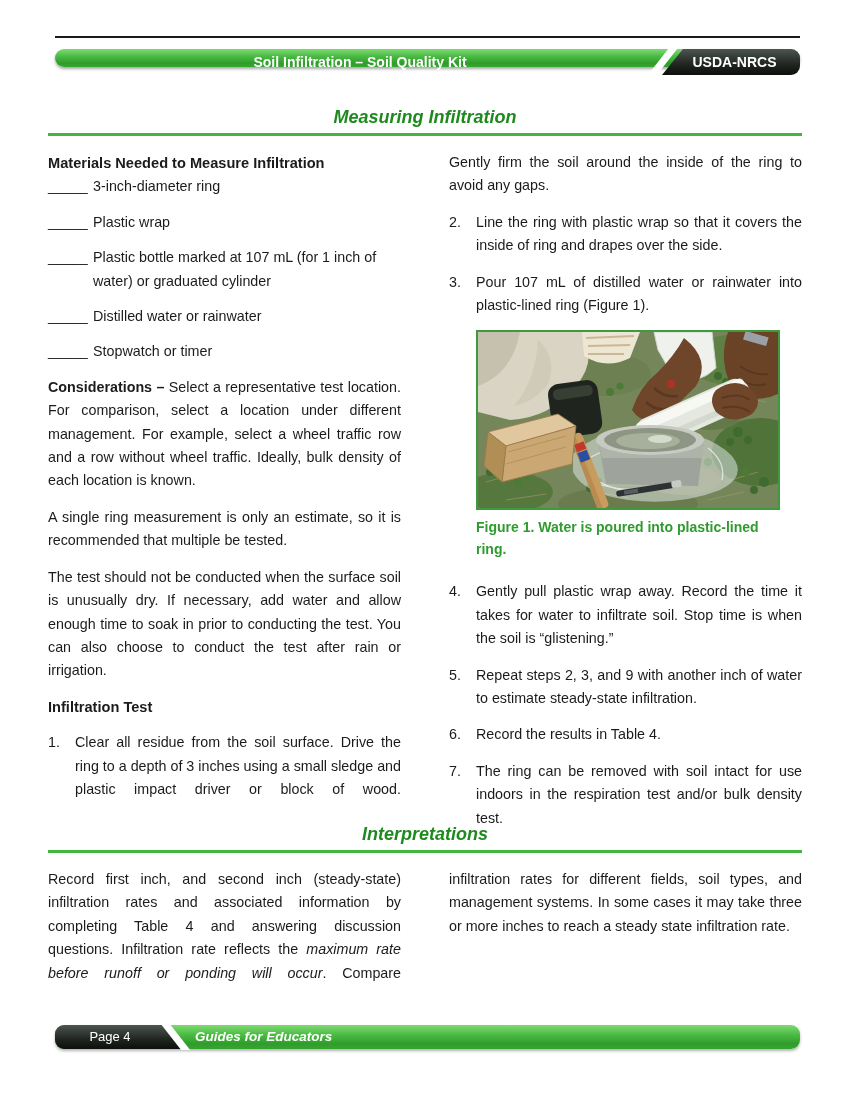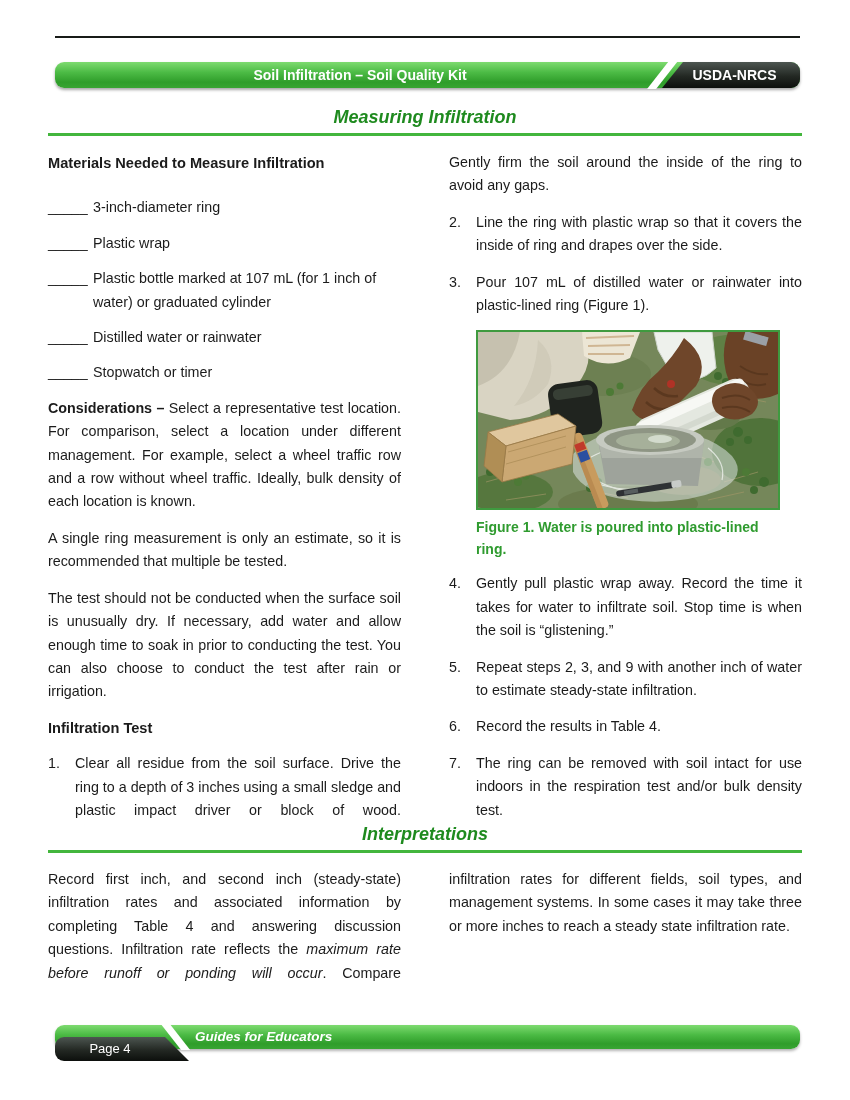--- a/index.html
+++ b/index.html
@@ -6,21 +6,21 @@
   #page {
     position:relative; width:850px; height:1100px; background:#ffffff;
     font-family:"Liberation Sans", sans-serif; color:#1b1b1b; overflow:hidden;
   }
 
   
   .top-line { position:absolute; left:55px; top:36px; width:745px; height:2px; background:#181b18; }
 
   
   .banner {
-    position:absolute; left:55px; top:62px; width:745px; height:26px;
+    position:absolute; left:55px; top:49px; width:745px; height:18px;
     border-radius:9px;
     background:linear-gradient(180deg,#7edb70 0%, #4cbb45 40%, #2f9d2a 78%, #38a532 100%);
     box-shadow:0 2px 3px rgba(0,0,0,0.35);
   }
   .banner-title {
     position:absolute; left:0; top:0; width:610px; height:26px; line-height:26px;
     text-align:center; color:#ffffff; font-weight:bold; font-size:14px;
   }
   .banner-tab {
     position:absolute; right:0; top:0; width:145px; height:26px;
@@ -46,57 +46,57 @@
   #rule-measuring { top:133px; }
   #rule-interpretations { top:850px; }
 
   
   .col { position:absolute; width:353px; font-size:14.3px; line-height:23.4px; }
   #col-left  { left:48px;  top:152px; }
   #col-right { left:449px; top:151px; }
   #interp-left  { left:48px;  top:868px; }
   #interp-right { left:449px; top:868px; }
 
-  .col h2 { margin:0 0 21px 0; font-size:14.6px; font-weight:bold; line-height:23.4px; }
+  .col h2 { margin:0 0 0 0; font-size:14.6px; font-weight:bold; line-height:23.4px; }
   .col p { margin:0 0 13px 0; }
   .just { text-align:justify; }
   .just-last { text-align:justify; text-align-last:justify; }
 
   ul.materials { list-style:none; margin:0 0 1px 0; padding:0; }
   ul.materials li { display:flex; margin-bottom:12px; }
   ul.materials .blank { flex:0 0 45px; }
   ul.materials .mat-text { flex:1; }
 
   .step { display:flex; margin-bottom:13px; }
   .step .num { flex:0 0 27px; }
   .step .step-text { flex:1; text-align:justify; }
   .cont { margin-left:27px; }
   h3.subhead { margin:4px 0 12px 0; font-size:14.6px; font-weight:bold; line-height:23.4px; }
 
   
-  figure { margin:1px 0 12px 27px; width:300px; }
+  figure { margin:1px 0 20px 27px; width:300px; }
   .photo {
     width:300px; height:176px; border:2px solid #3f9a3f; box-sizing:content-box;
     overflow:hidden; background:#75875a;
   }
   .photo svg { display:block; width:100%; height:100%; }
   figcaption {
     margin-top:6px; color:#2f9b2f; font-weight:bold; font-size:14px; line-height:22px;
     text-align:left;
   }
 
   
   .footer-bar {
     position:absolute; left:55px; top:1025px; width:745px; height:24px;
     border-radius:9px;
     background:linear-gradient(180deg,#7edb70 0%, #4cbb45 40%, #2f9d2a 78%, #38a532 100%);
     box-shadow:0 2px 3px rgba(0,0,0,0.3);
   }
   .footer-tab {
-    position:absolute; left:0; top:12px; width:140px; height:24px;
+    position:absolute; left:0; top:0; width:140px; height:24px;
     border-radius:9px 0 0 9px;
     background:linear-gradient(180deg,#4d5651 0%, #232823 55%, #0c0f0c 100%);
     clip-path:polygon(0 0, 110px 0, 134px 100%, 0 100%);
     color:#ffffff; font-size:13px; line-height:24px; text-align:center;
     padding-right:30px; box-sizing:border-box;
   }
   .footer-slant {
     position:absolute; top:-1px; left:116px; width:9px; height:26px;
     background:#ffffff; transform:skewX(38deg);
   }

